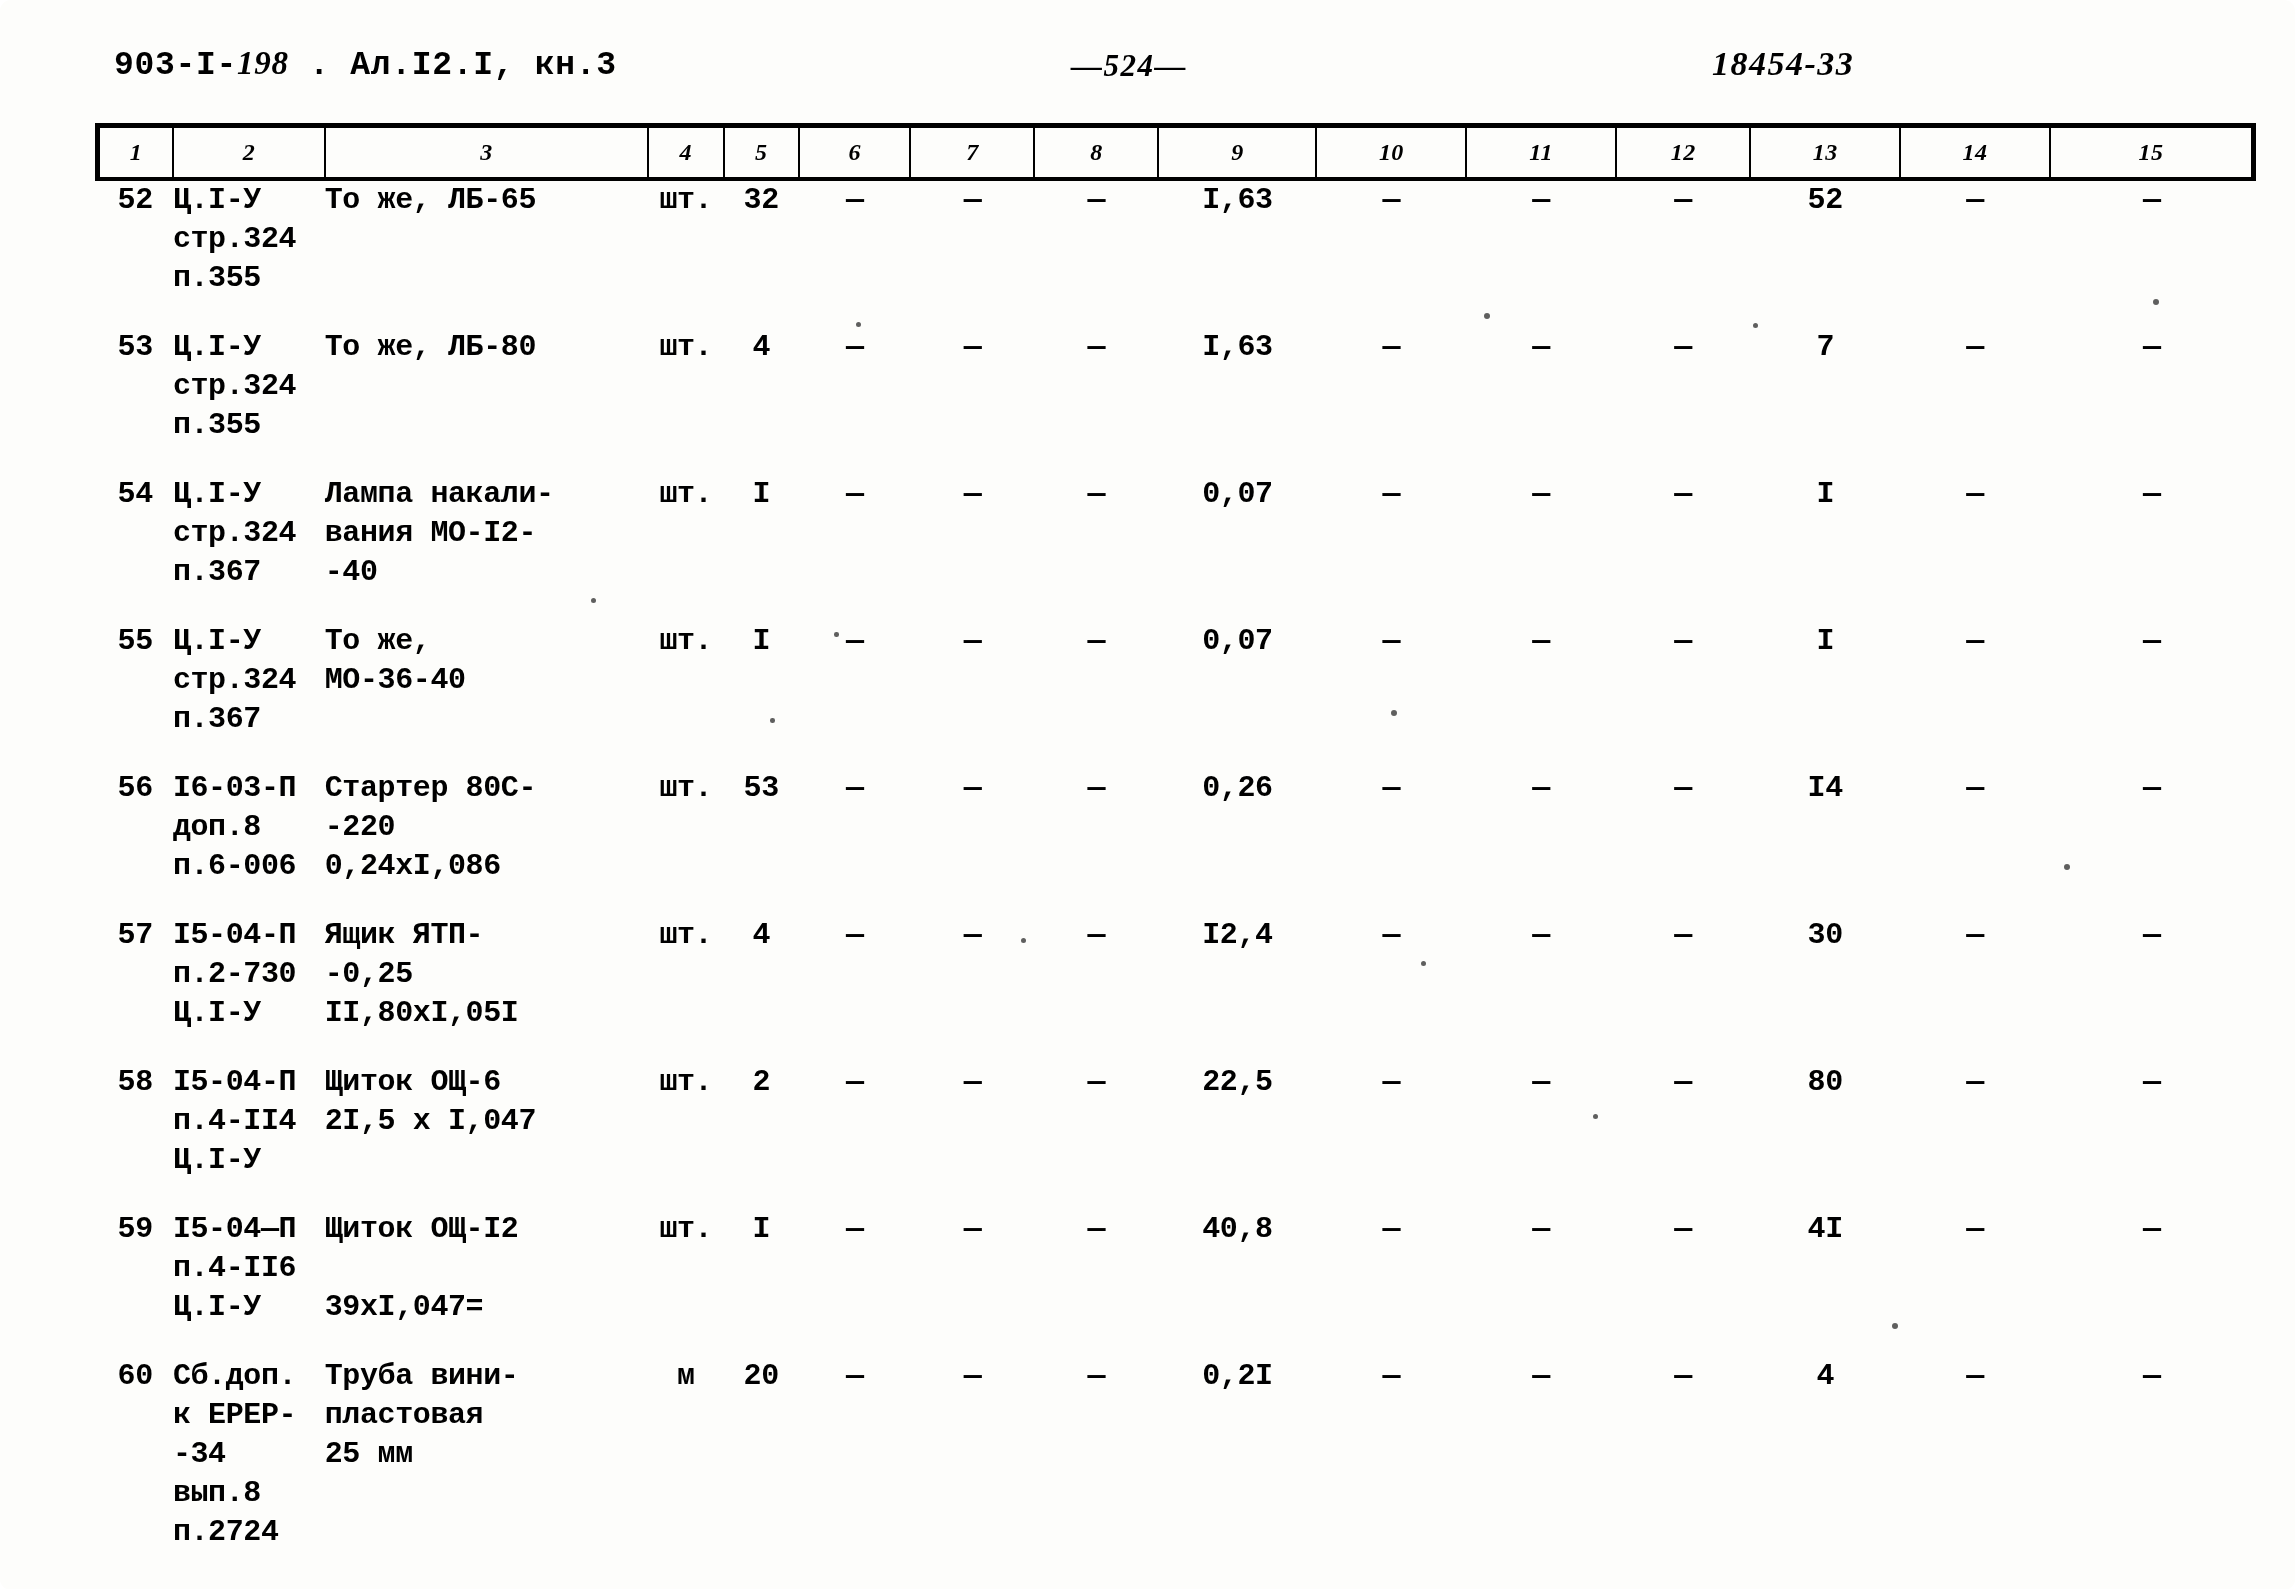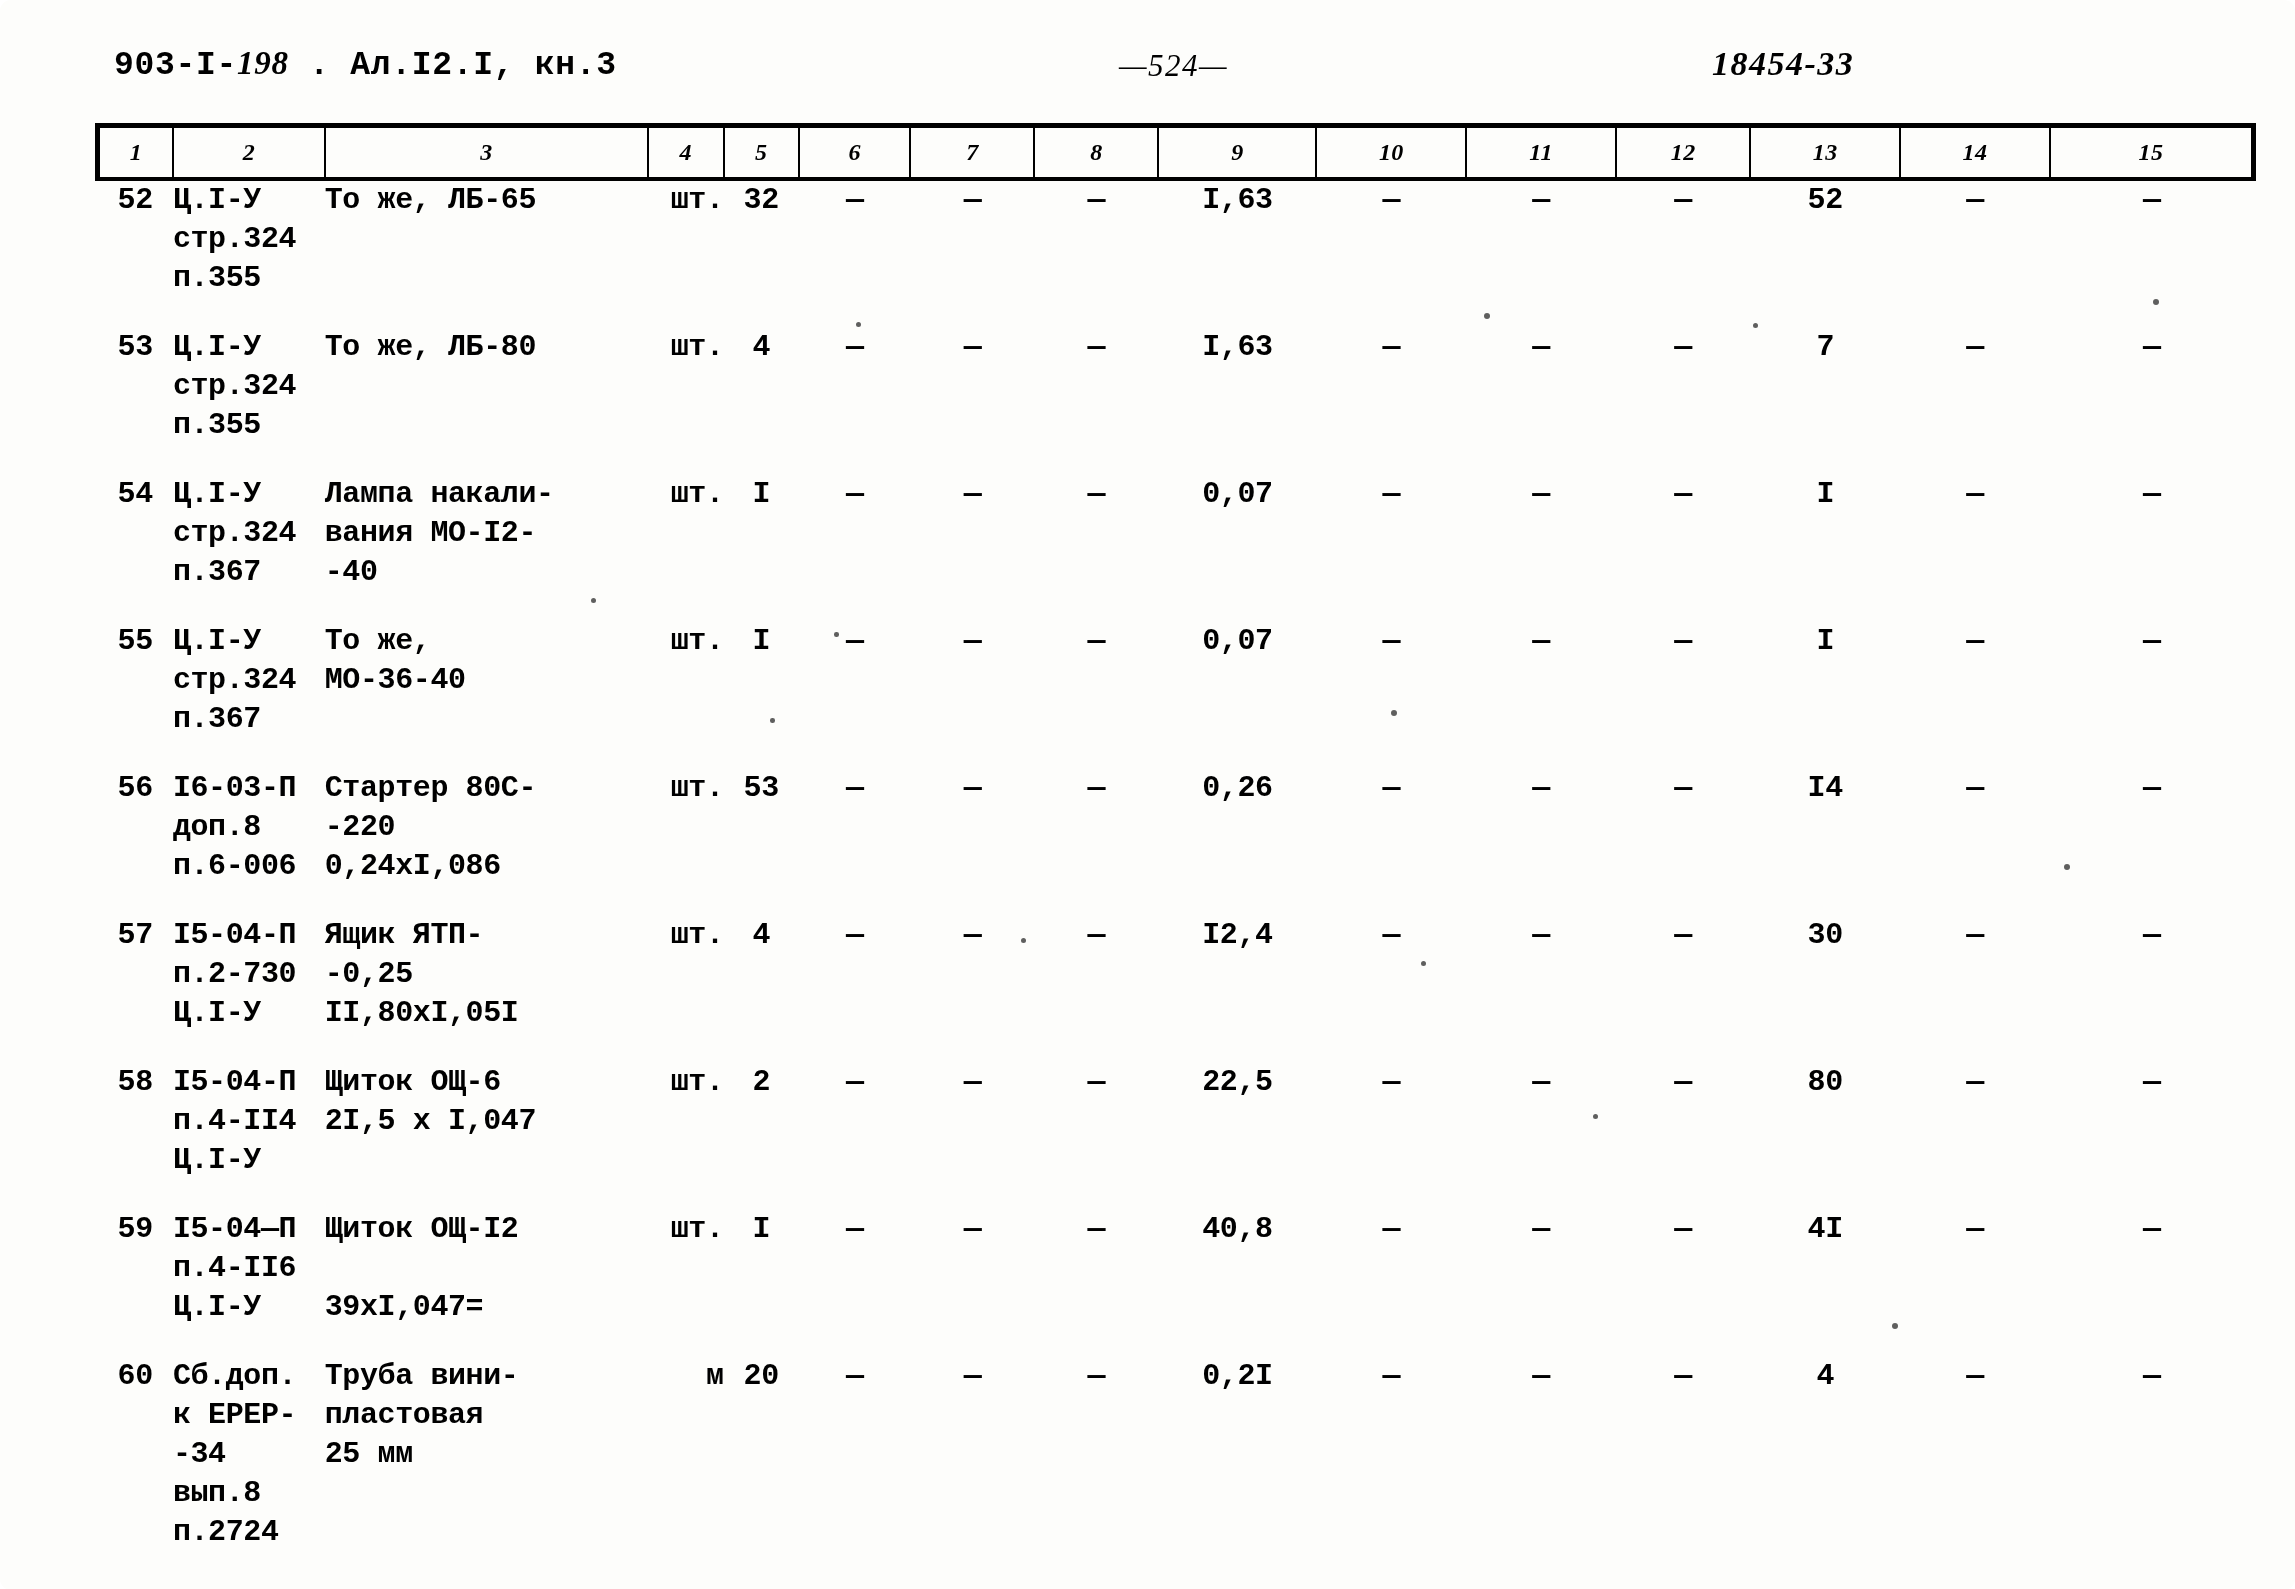--- a/index.html
+++ b/index.html
@@ -40,25 +40,25 @@
     font-family: "Liberation Mono", monospace;
     font-weight: 700;
   }
   .doc-code .hand {
     font-family: "Liberation Serif", serif;
     font-style: italic;
     font-weight: 700;
   }
   .page-number {
     position: absolute;
-    left: 1119px;
+    left: 1071px;
     top: 3px;
     font-size: 31px;
     font-style: italic;
-    font-weight: 400;
+    font-weight: 700;
     letter-spacing: 1.5px;
   }
   .archive-number {
     position: absolute;
     left: 1712px;
     top: 0px;
     font-size: 34px;
     font-style: italic;
     font-weight: 700;
     letter-spacing: 1.5px;
@@ -108,21 +108,21 @@
     line-height: 39px;
     font-family: "Liberation Mono", monospace;
     font-weight: 700;
     letter-spacing: -0.4px;
   }
   tr.spacer-row td { height: 30px; border: none; }
 
   .c-num      { text-align: center; }
   .c-code     { text-align: left; padding-left: 9px; }
   .c-name     { text-align: left; padding-left: 7.5px; }
-  .c-unit     { text-align: right; padding-left: 9px; }
+  .c-unit     { text-align: center; padding-left: 9px; }
   .c-qty      { text-align: center; }
   .c-dash     { text-align: center; }
   .c-val      { text-align: center; }
 
   .cellblock { white-space: pre-line; }
 
   .row-pad-1 { padding-top: 0px; }
   .row-pad-2 { padding-top: 39px; }
   .row-pad-3 { padding-top: 78px; }
 

